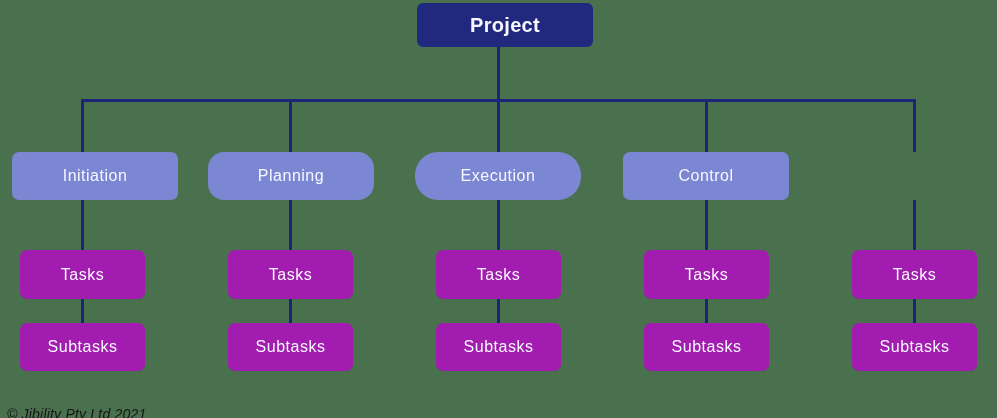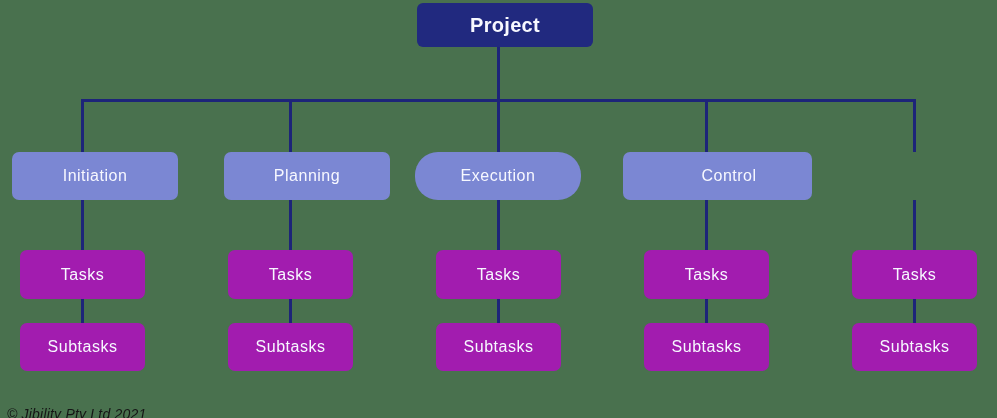--- a/index.html
+++ b/index.html
@@ -101,41 +101,41 @@
   <div class="node phase" style="left:12px;">
     <span>Initiation</span>
   </div>
   <div class="node task" style="left:20px; top:250px;">
     <span>Tasks</span>
   </div>
   <div class="node task" style="left:20px; top:323px; height:48px;">
     <span>Subtasks</span>
   </div>
 
-  <div class="node phase" style="left:224px;">
+  <div class="node phase" style="left:208px;border-radius:16px;">
     <span>Planning</span>
   </div>
   <div class="node task" style="left:228px; top:250px;">
     <span>Tasks</span>
   </div>
   <div class="node task" style="left:228px; top:323px; height:48px;">
     <span>Subtasks</span>
   </div>
 
   <div class="node phase" style="left:415px;border-radius:23px;">
     <span>Execution</span>
   </div>
   <div class="node task" style="left:436px; top:250px;">
     <span>Tasks</span>
   </div>
   <div class="node task" style="left:436px; top:323px; height:48px;">
     <span>Subtasks</span>
   </div>
 
-  <div class="node phase" style="left:623px;padding-left:23px;">
+  <div class="node phase" style="left:623px;">
     <span>Control</span>
   </div>
   <div class="node task" style="left:644px; top:250px;">
     <span>Tasks</span>
   </div>
   <div class="node task" style="left:644px; top:323px; height:48px;">
     <span>Subtasks</span>
   </div>
 
   <div class="node task" style="left:852px; top:250px;">

